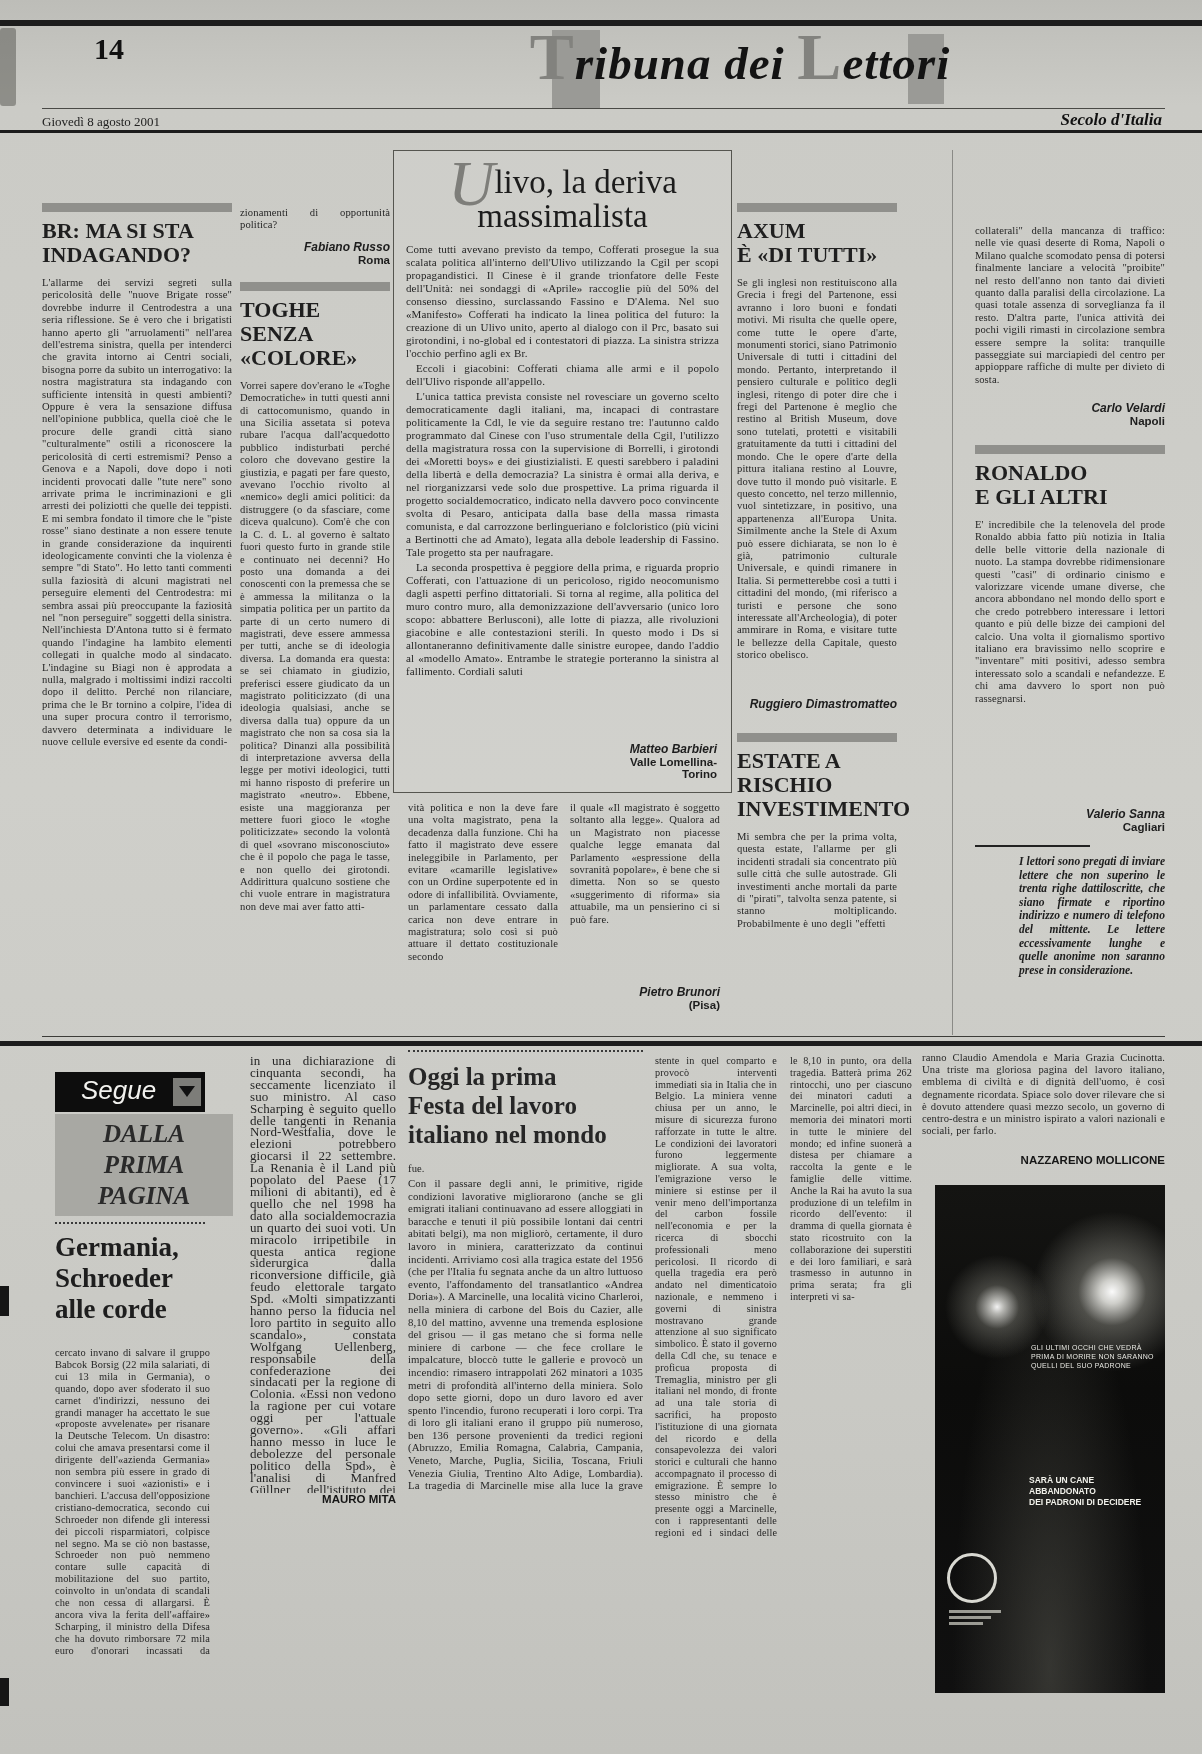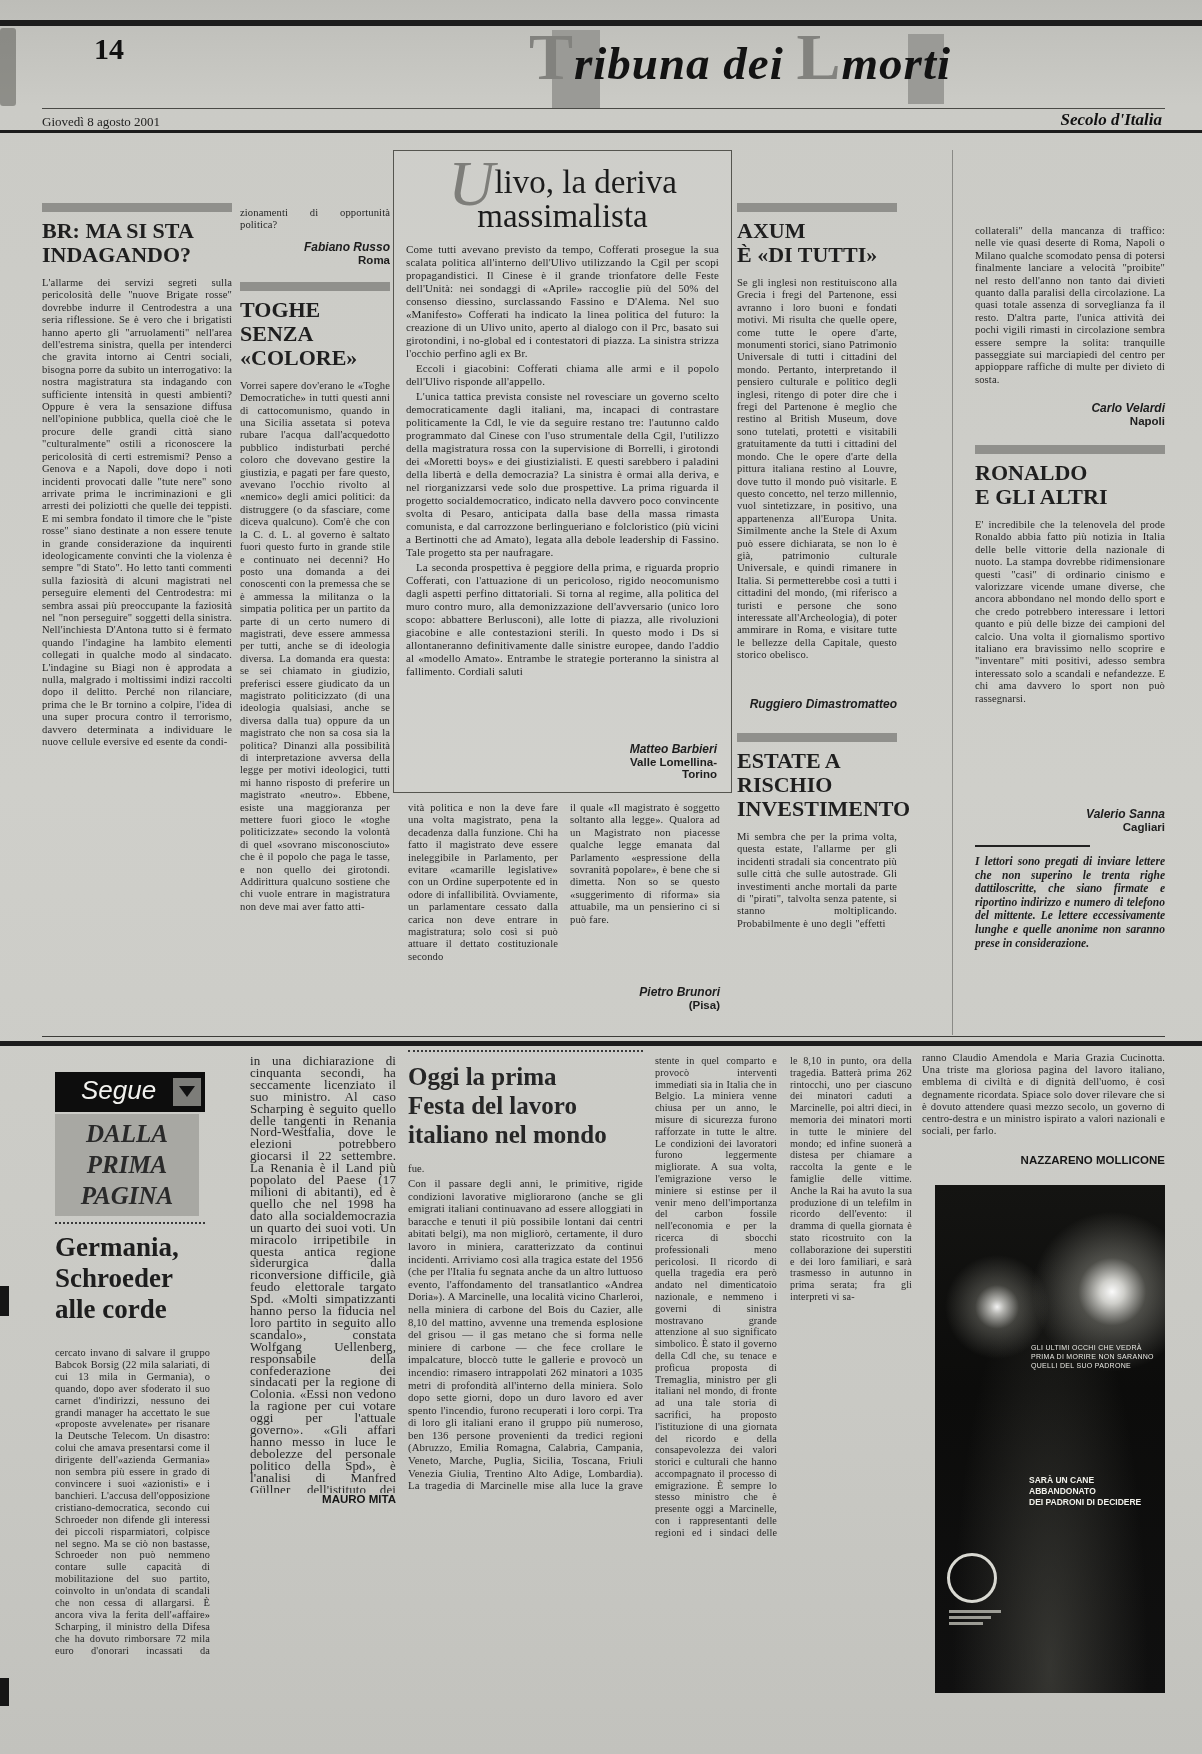--- a/index.html
+++ b/index.html
@@ -38,59 +38,59 @@
             background:rgba(213,213,208,.35);}
   .ul-title{ text-align:center;font-size:33px;line-height:34px;color:#1c1c1c;margin-top:14px;}
   .ul-initial{font-size:64px;color:#7e7e7a;font-style:italic;line-height:30px;vertical-align:-12px;}
   
   #seguebar{left:55px;top:1072px;width:150px;height:40px;background:#0d0d0d;color:#f2f2ef;}
   #seguebar .s-label{position:absolute;left:26px;top:3px;font-family:"Liberation Sans",sans-serif;
       font-weight:normal;font-size:26px;font-style:italic;}
   #seguebar .s-trib{position:absolute;right:4px;top:6px;width:28px;height:28px;background:#7d7d79;}
   #seguebar .s-tri{position:absolute;right:10px;top:14px;width:0;height:0;
       border-left:8px solid transparent;border-right:8px solid transparent;border-top:11px solid #111;}
-  #dallabox{left:55px;top:1114px;width:144px;height:102px;background:#a8a8a3;
+  #dallabox{left:55px;top:1114px;width:178px;height:102px;background:#a8a8a3;
             font-style:italic;font-weight:bold;font-size:25px;line-height:31px;color:#2a2a2a;
             text-align:center;padding-top:4px;box-sizing:border-box;}
   .bh{font-weight:600;font-size:27px;line-height:31px;color:#1e1e1e;}
   .bh2{font-weight:600;font-size:25px;line-height:29px;color:#262626;}
   
   #photo{left:935px;top:1185px;width:230px;height:508px;background:
      radial-gradient(circle at 27% 24%, rgba(255,255,255,.95) 0px, rgba(235,235,230,.75) 7px, rgba(160,160,150,.35) 22px, rgba(40,40,38,0) 52px),
      radial-gradient(circle at 77% 21%, rgba(255,255,255,.98) 0px, rgba(240,240,235,.85) 12px, rgba(170,170,160,.4) 34px, rgba(40,40,38,0) 80px),
      radial-gradient(ellipse at 50% 95%, rgba(90,90,82,.5) 0%, rgba(20,20,18,0) 60%),
      linear-gradient(180deg,#141412 0%,#0c0c0b 40%,#101010 100%);}
   .ph-cap-sm{position:absolute;right:6px;top:158px;width:128px;color:#e8e8e2;
      font-family:"Liberation Sans",sans-serif;font-size:7px;line-height:9px;letter-spacing:.3px;}
   .ph-cap-bold{position:absolute;right:6px;top:290px;width:130px;color:#f1f1ea;text-align:left;
      font-family:"Liberation Sans",sans-serif;font-weight:bold;font-size:8.5px;line-height:11px;}
   .ph-emblem{position:absolute;left:12px;top:368px;width:44px;height:44px;border-radius:50%;
      border:3px solid #d9d9d2;}
   .ph-lines span{display:block;height:3px;background:#bdbdb4;margin:3px 0;opacity:.8;}
   .ph-lines{position:absolute;left:14px;top:422px;width:52px;}
   .mark{background:#151515;}
   .smudge{background:#5c5c58;opacity:.55;border-radius:3px;}
-  .notice{font-weight:bold;font-style:italic;font-size:11.5px;line-height:13.6px;color:#1e1e1e;text-align:justify;}
+  .notice{font-weight:bold;font-style:italic;font-size:11.5px;line-height:13.6px;color:#1e1e1e;text-align:justify;margin-left:44px;}
 </style>
 </head>
 <body>
 
 <div id="page">
 
   <div class="abs smudge" style="left:0;top:28px;width:16px;height:78px;"></div>
   <div class="abs mark" style="left:0;top:1286px;width:9px;height:30px;"></div>
   <div class="abs mark" style="left:0;top:1678px;width:9px;height:28px;"></div>
 
   <div class="abs rule" style="left:0;top:20px;width:1202px;height:6px;"></div>
 
   <div class="abs" id="pagenum">14</div>
   <div class="abs" id="masthead">
     <div class="mast-block" style="left:92px;top:2px;width:48px;height:78px;"></div>
     <div class="mast-block" style="left:448px;top:6px;width:36px;height:70px;"></div>
-    <div class="mast-text"><span class="mast-big">T</span><span>ribuna dei </span><span class="mast-big">L</span><span>morti</span></div>
+    <div class="mast-text"><span class="mast-big">T</span><span>ribuna dei </span><span class="mast-big">L</span><span>ettori</span></div>
   </div>
   <div class="abs" style="left:42px;top:108px;width:1123px;height:1px;background:#4a4a46;"></div>
   <div class="abs" id="dateline">Giovedì 8 agosto 2001</div>
   <div class="abs" id="brand">Secolo d'Italia</div>
   <div class="abs rule" style="left:0;top:130px;width:1202px;height:3px;"></div>
 
   <div class="abs" style="left:42px;top:203px;width:190px;height:830px;">
     <div class="hbar"></div>
     <div class="lt">
       <span>BR: MA SI STA</span><br>

